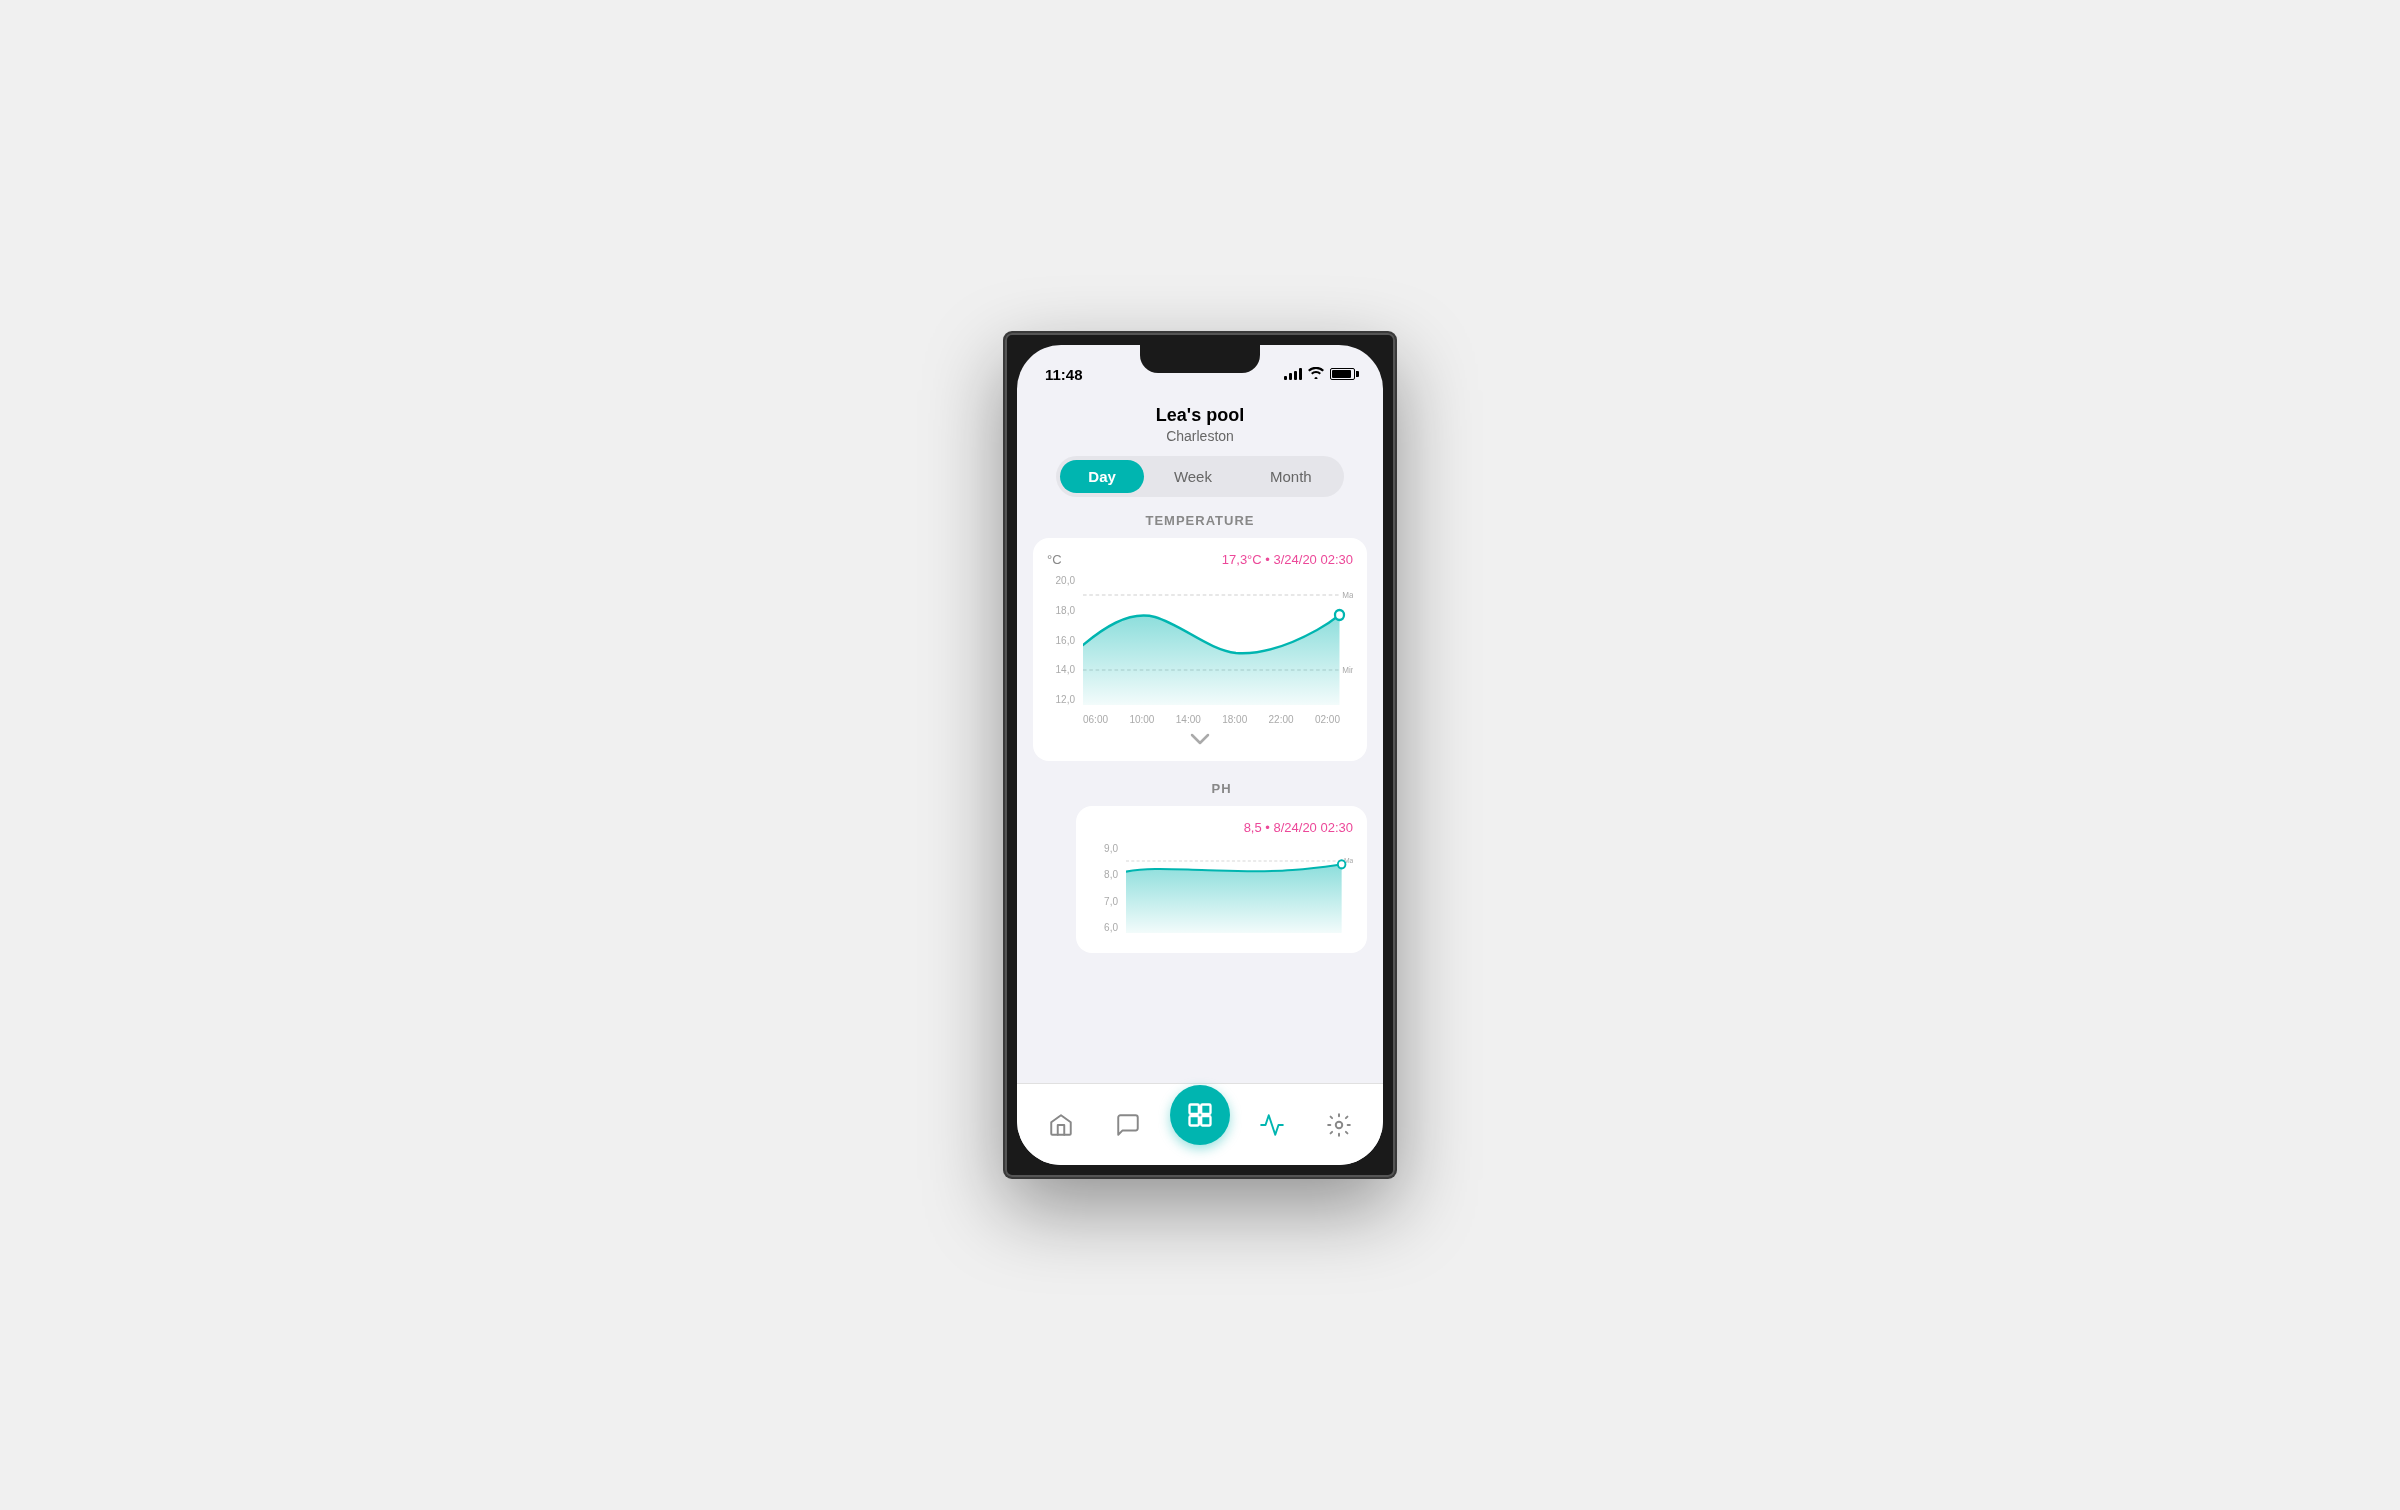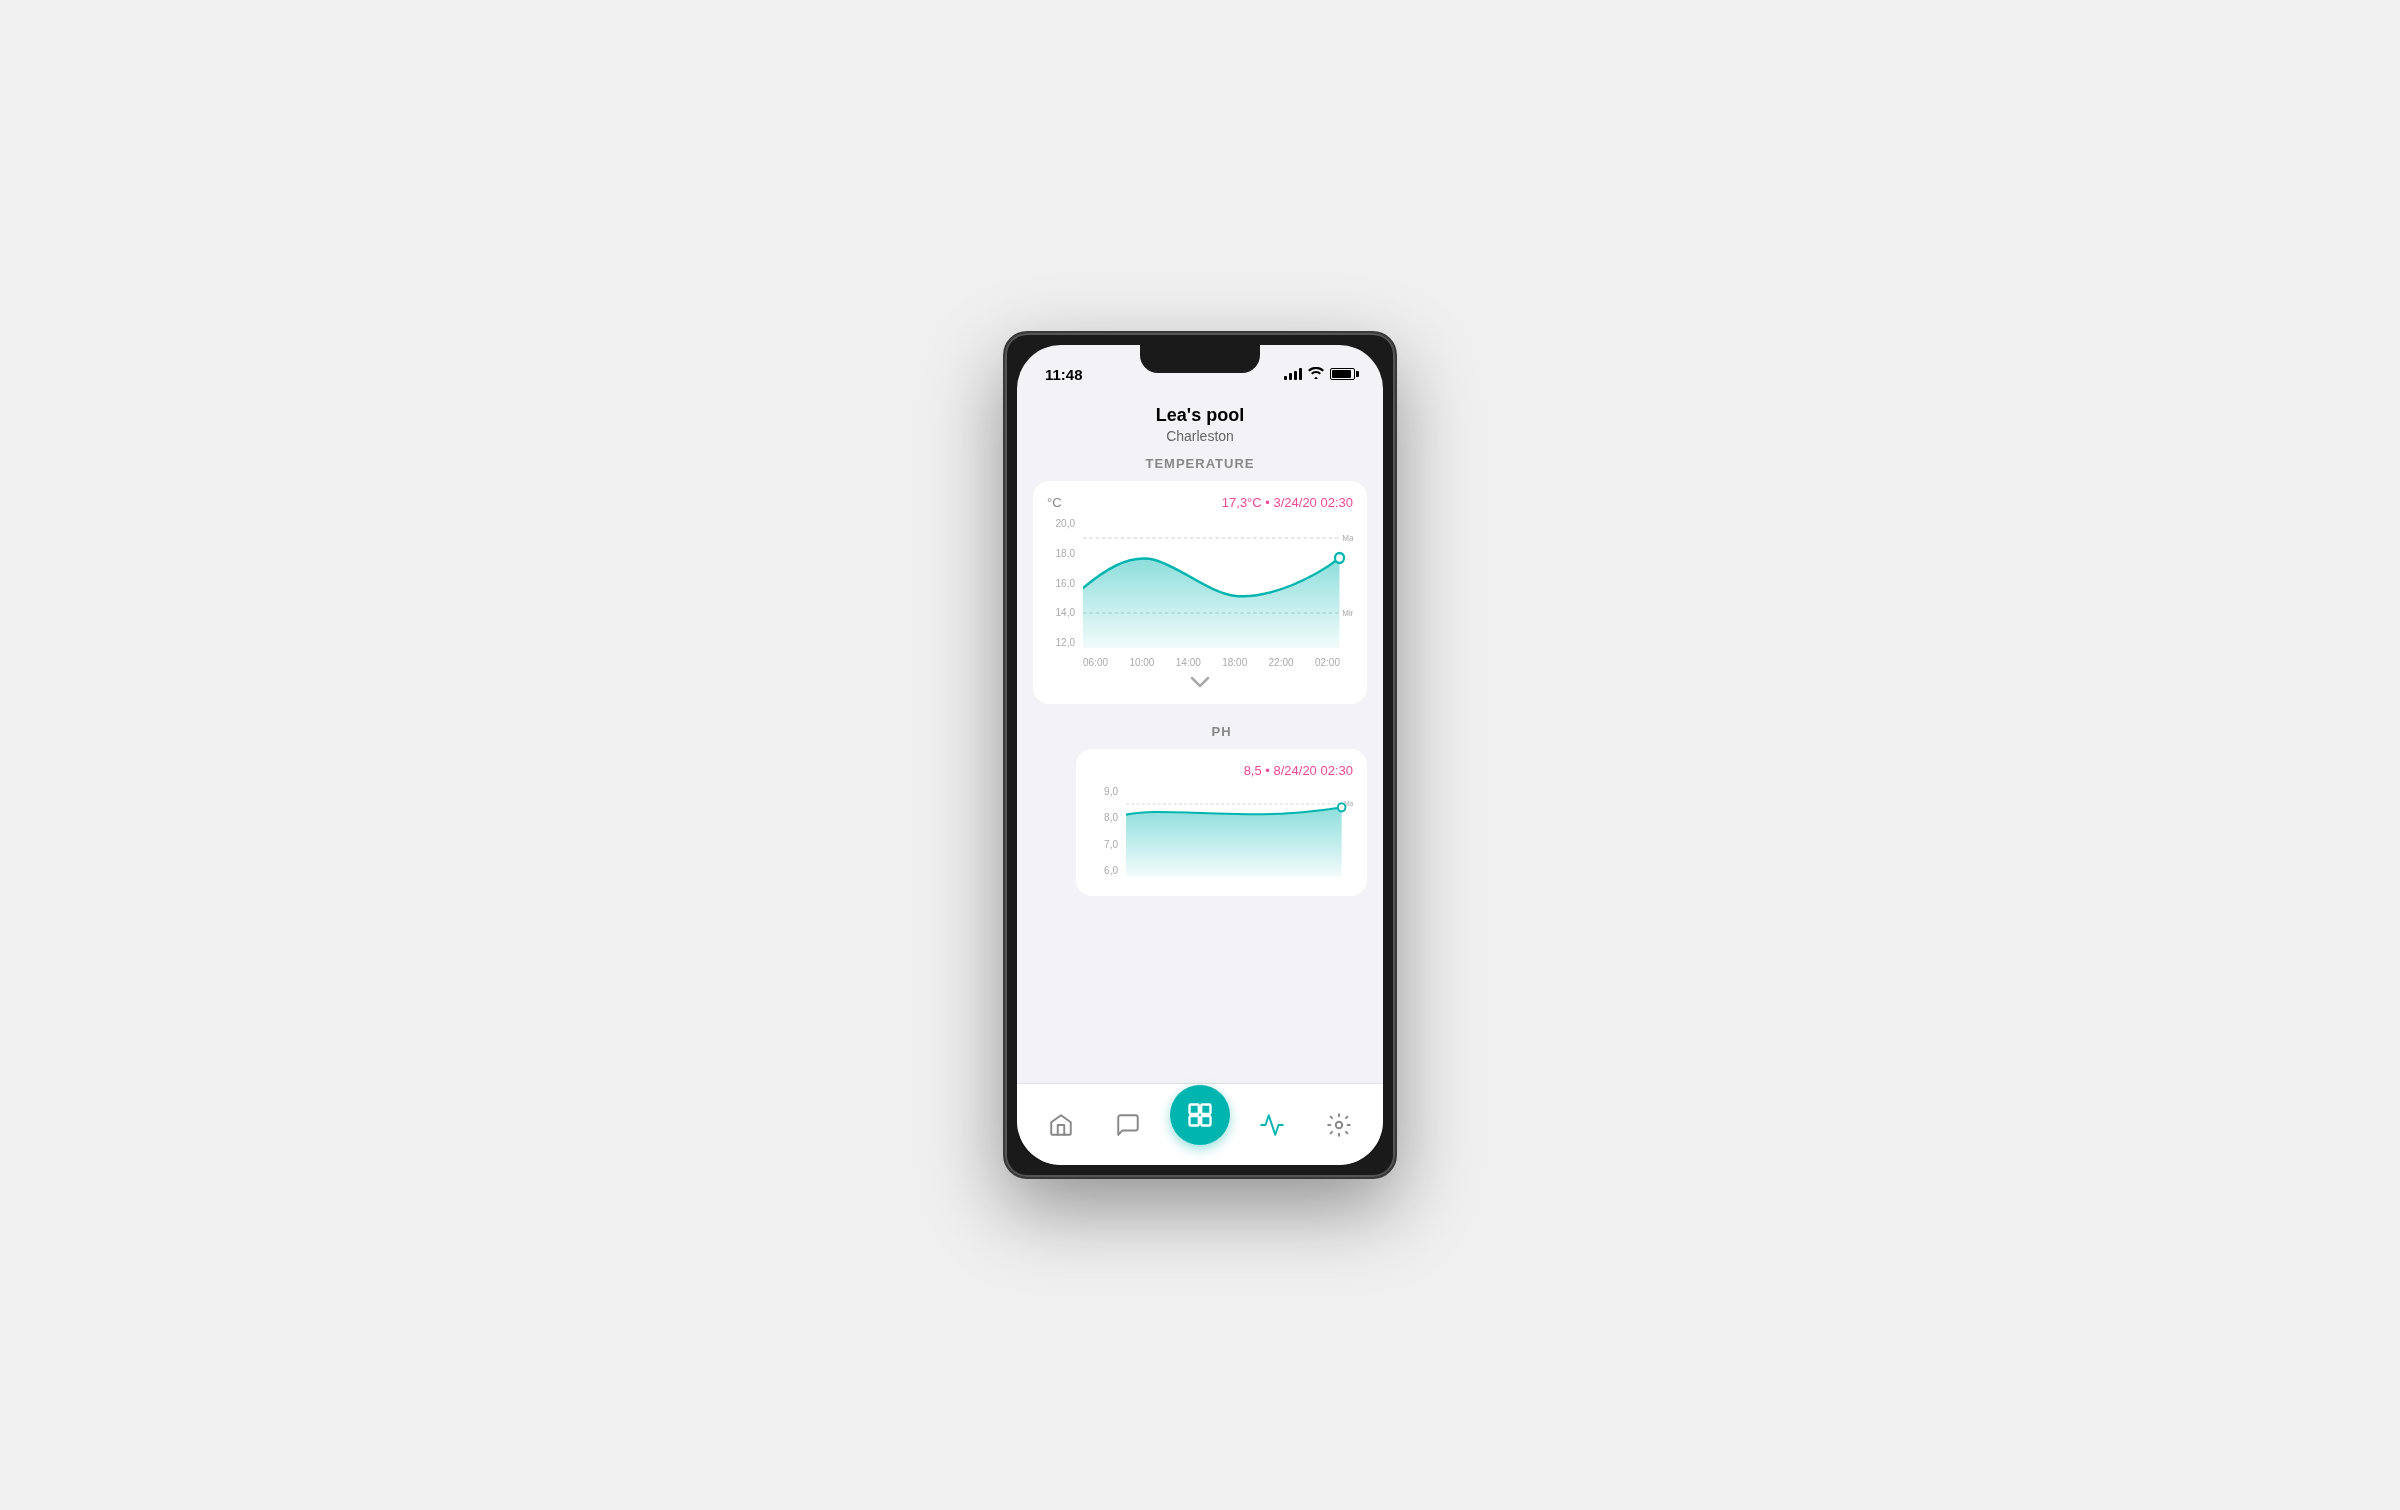--- a/index.html
+++ b/index.html
@@ -9,21 +9,21 @@
       justify-content: center;
       align-items: center;
       min-height: 100vh;
       font-family: -apple-system, BlinkMacSystemFont, 'Helvetica Neue', sans-serif;
     }
 
     .phone-outer {
       width: 390px;
       height: 844px;
       background: #1a1a1a;
-      border-radius: 22px;
+      border-radius: 7px;
       padding: 12px;
       box-shadow: 0 0 0 2px #3a3a3a, 0 30px 80px rgba(0,0,0,0.4), inset 0 0 0 2px #555;
       position: relative;
     }
 
     .phone-screen {
       width: 100%;
       height: 100%;
       background: #f2f2f7;
       border-radius: 44px;
@@ -333,20 +333,27 @@
       </div>
     </div>
 
     <div class="content">
 
       <div class="header">
         <div class="pool-name">Lea's pool</div>
         <div class="pool-location">Charleston</div>
       </div>
 
+      <div class="tabs-container">
+        <div class="tabs">
+          <div class="tab active">Day</div>
+          <div class="tab">Week</div>
+          <div class="tab">Month</div>
+        </div>
+      </div>
 
       <div class="section-wrapper">
         <div class="section-title">TEMPERATURE</div>
         <div class="chart-card">
           <div class="chart-header">
             <span class="chart-unit">°C</span>
             <span class="chart-value">17,3°C • 3/24/20 02:30</span>
           </div>
           <div class="chart-area">
 

